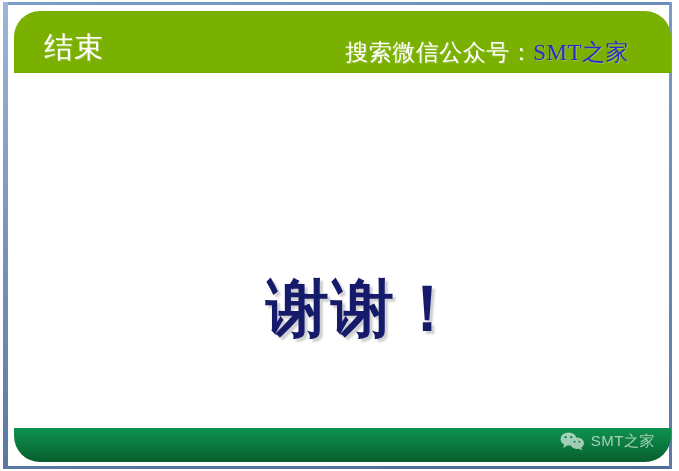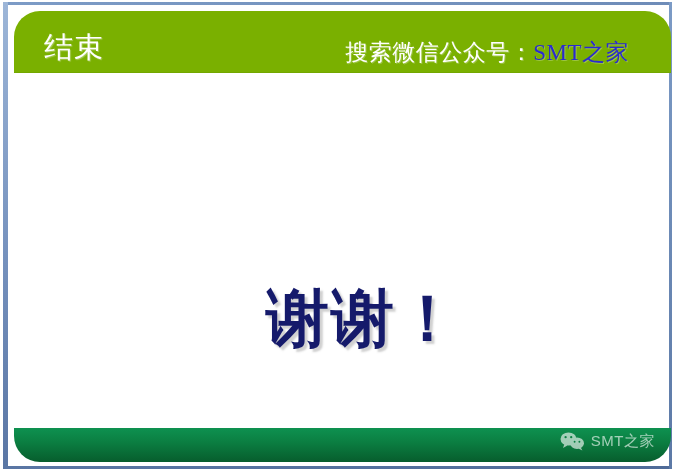--- a/index.html
+++ b/index.html
@@ -107,21 +107,21 @@
     text-shadow: 1px 1px 0 rgba(255,255,255,0.25);
   }
   #header-promo .brand {
     color: #2a2ad0;
   }
 
   
   #body-area {
     position: absolute;
     left: 8px;
-    top: 83px;
+    top: 73px;
     width: 661px;
     height: 280px;
     background: #ffffff;
     border-radius: 23px;
   }
 
   #thanks-text {
     position: absolute;
     left: 258px;
     top: 198px;

